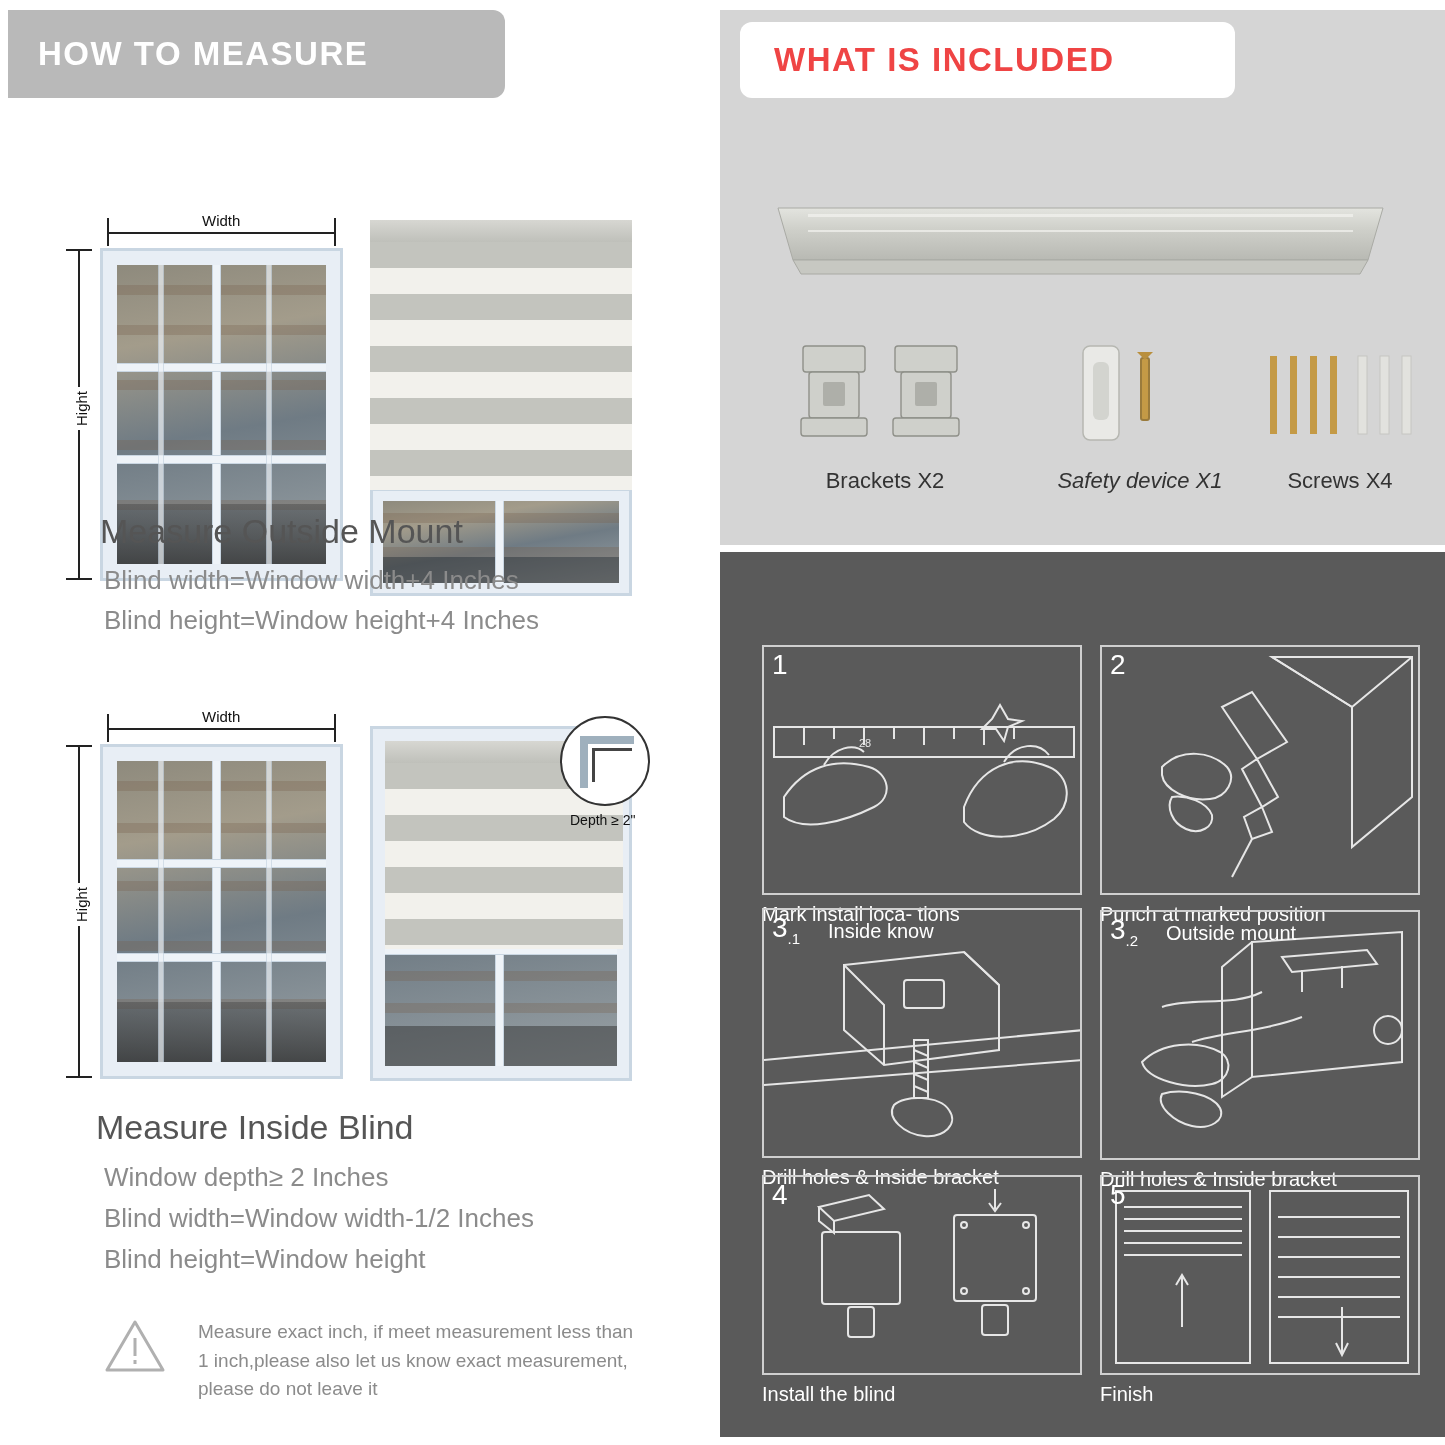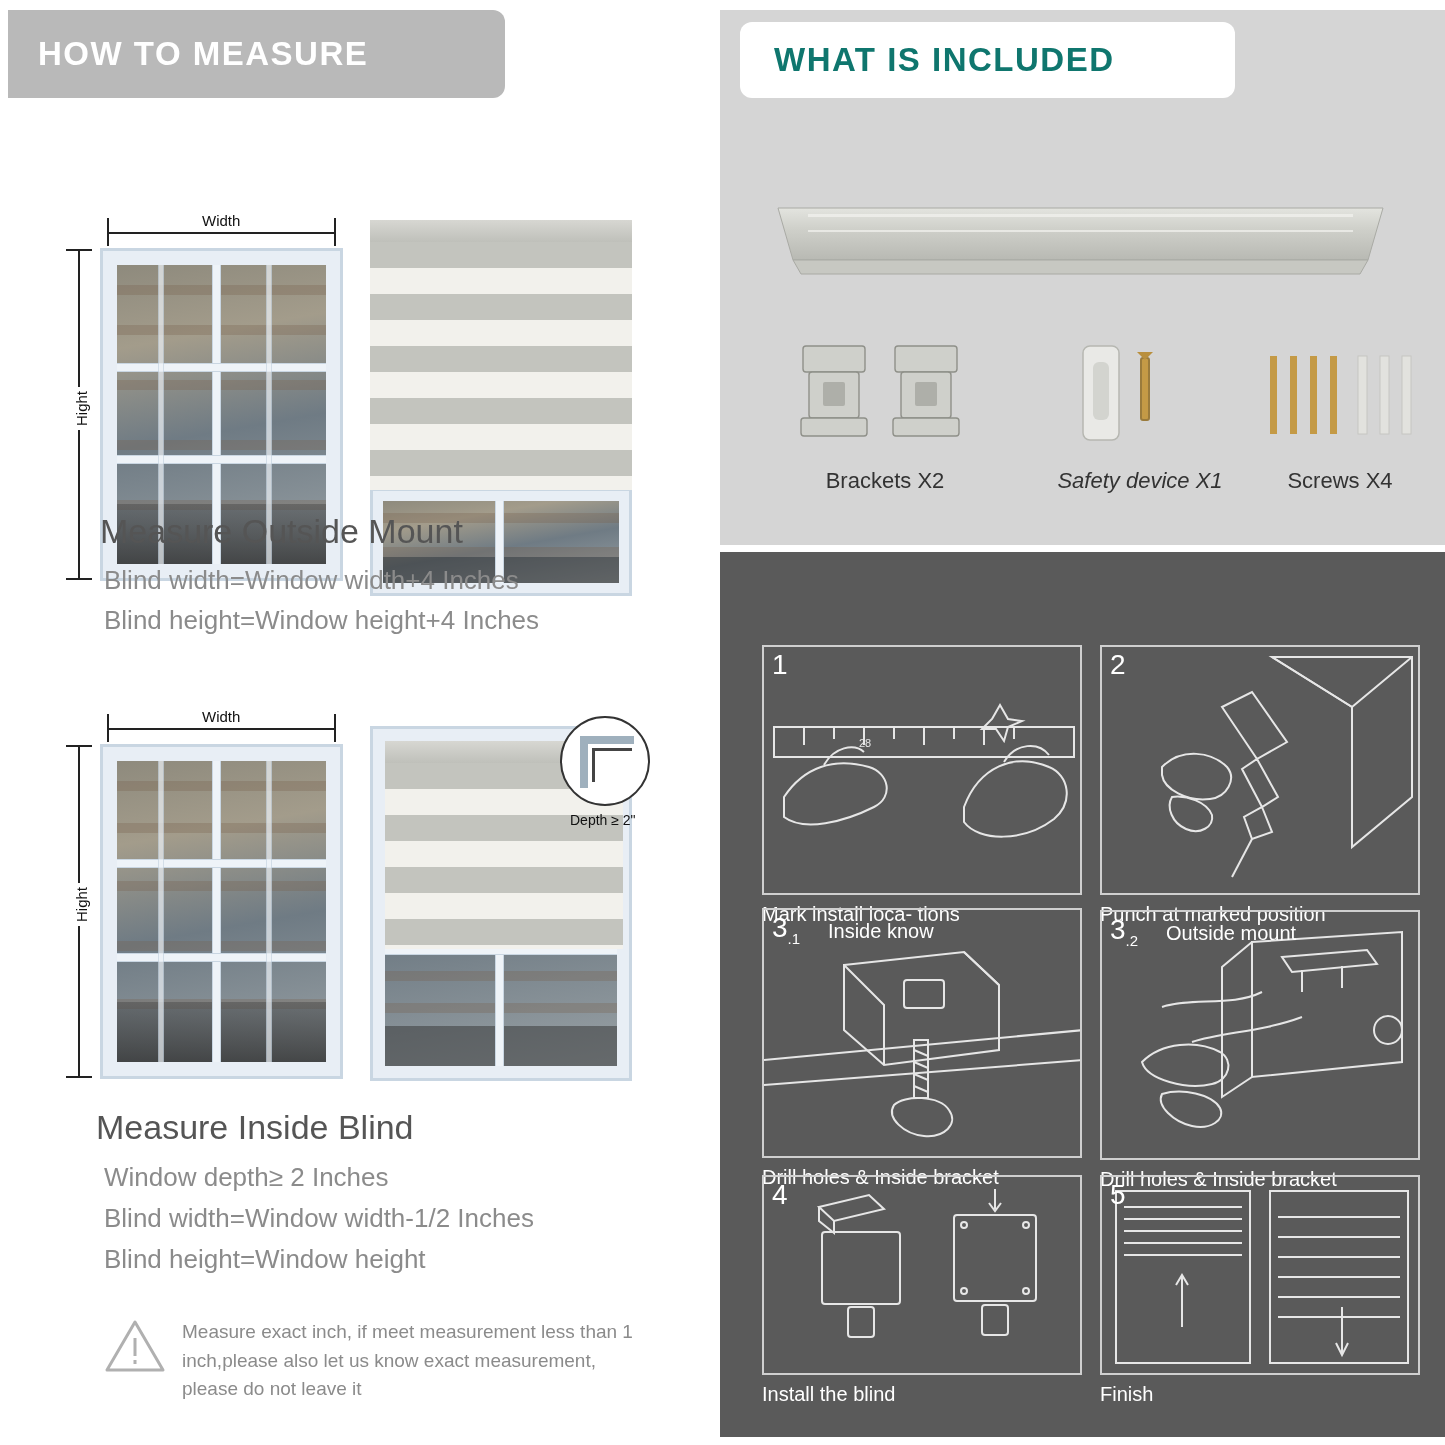--- a/index.html
+++ b/index.html
@@ -125,21 +125,21 @@
   .caption-line {
     position: absolute;
     font-size: 26px;
     color: #8b8b8b;
     font-family: "Liberation Sans", sans-serif;
   }
   .note-box {
     position: absolute;
     display: flex;
     align-items: flex-start;
-    gap: 16px;
+    gap: 32px;
   }
   .note-text {
     font-size: 19px;
     color: #8b8b8b;
     line-height: 1.5;
   }
   .warn-tri {
     width: 62px; height: 56px;
     position: relative;
     flex: none;
@@ -171,21 +171,21 @@
     width: 495px; height: 76px;
     background: #ffffff;
     border-radius: 12px;
     display: flex;
     align-items: center;
     padding-left: 34px;
     box-sizing: border-box;
     font-size: 33px;
     font-weight: bold;
     letter-spacing: 1.5px;
-    color: #0f766e;
+    color: #ef4444;
   }
   .included-title {
     position: absolute;
     top: 130px; left: 0; right: 0;
     text-align: center;
     font-size: 26px;
     font-weight: bold;
     color: #6f6f6f;
   }
   .rail-img {

